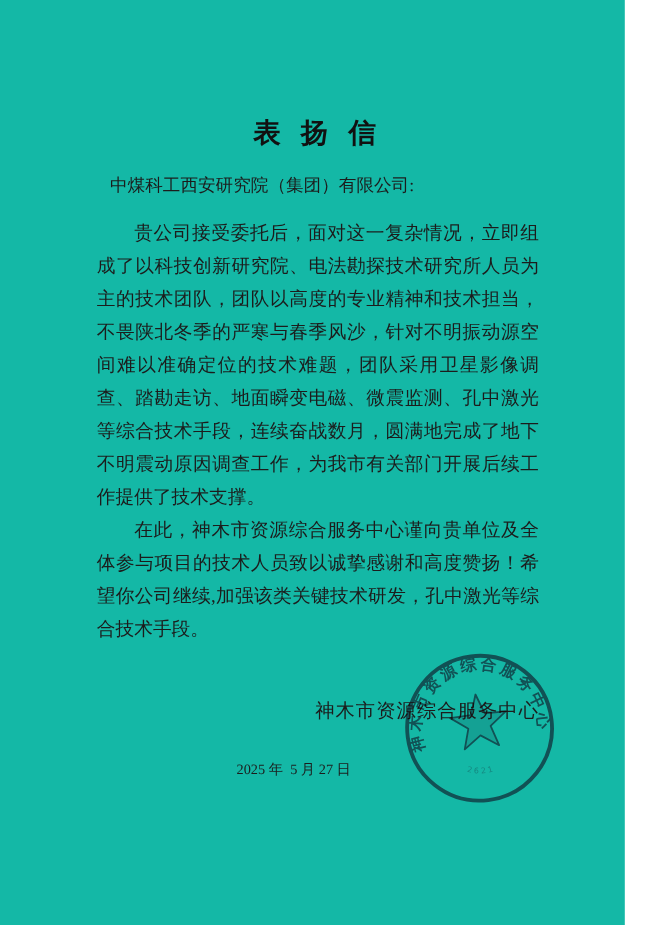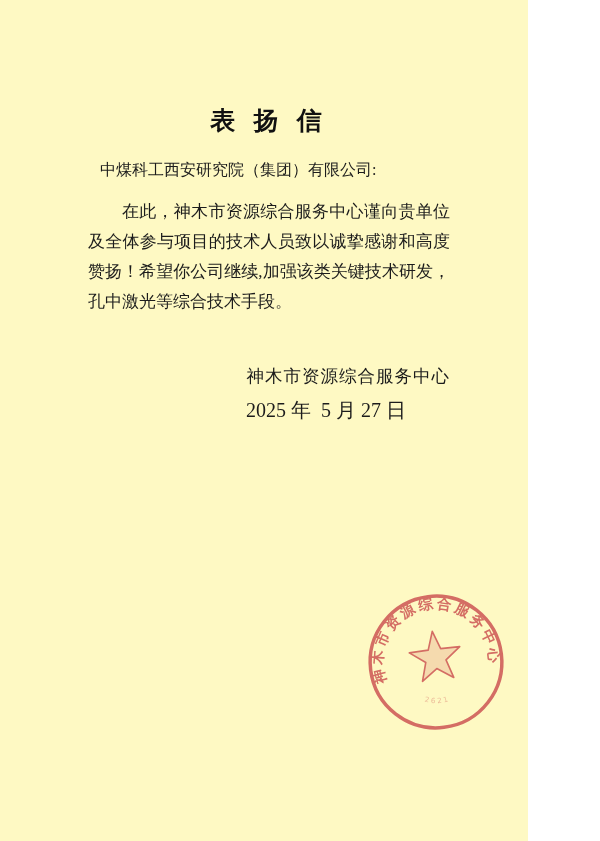--- a/index.html
+++ b/index.html
@@ -2,24 +2,24 @@
 <html style="--seal-color: #c9485e;"><head>
 <meta charset="utf-8">
 <style>
   html, body {
     margin: 0;
     padding: 0;
     background: #ffffff;
   }
   .page {
     position: relative;
-    width: 528px;
+    width: 568px;
     height: 841px;
     box-sizing: border-box;
-    background: #fef9c3;
+    background: #14b8a6;
     padding: 104px 78px 0 88px;
     font-family: "Liberation Serif", "DejaVu Serif", serif;
     color: #1c1c1c;
     overflow: hidden;
   }
   .title {
     margin: 0 0 18px 0;
     text-align: center;
     font-size: 25px;
     font-weight: bold;
@@ -42,24 +42,24 @@
   .closing {
     margin-top: 44px;
   }
   .signature {
     font-size: 17.5px;
     line-height: 30px;
     text-align: right;
     letter-spacing: 1px;
   }
   .date {
-    margin-top: 4px;
-    font-size: 20px;
+    margin-top: 24px;
+    font-size: 13px;
     line-height: 30px;
-    text-align: right;
+    text-align: center;
     padding-right: 44px;
     white-space: pre;
   }
   .seal {
     position: absolute;
     left: 364px;
     top: 590px;
     width: 144px;
     height: 144px;
     transform: rotate(-7deg);
@@ -95,20 +95,21 @@
 </style>
 </head>
 <body>
 
 <div class="page">
 
   <h1 class="title">表 扬 信</h1>
 
   <p class="salutation">中煤科工西安研究院（集团）有限公司:</p>
 
+  <p class="para">贵公司接受委托后，面对这一复杂情况，立即组成了以科技创新研究院、电法勘探技术研究所人员为主的技术团队，团队以高度的专业精神和技术担当，不畏陕北冬季的严寒与春季风沙，针对不明振动源空间难以准确定位的技术难题，团队采用卫星影像调查、踏勘走访、地面瞬变电磁、微震监测、孔中激光等综合技术手段，连续奋战数月，圆满地完成了地下不明震动原因调查工作，为我市有关部门开展后续工作提供了技术支撑。</p>
   <p class="para">在此，神木市资源综合服务中心谨向贵单位及全体参与项目的技术人员致以诚挚感谢和高度赞扬！希望你公司继续,加强该类关键技术研发，孔中激光等综合技术手段。</p>
 
   <div class="closing">
     <div class="signature">神木市资源综合服务中心</div>
     <div class="date">2025 年  5 月 27 日</div>
   </div>
 
   <div class="seal">
     <svg viewBox="0 0 140 140" width="144" height="144">
       <circle class="seal-ring" cx="70" cy="70" r="64"></circle>

